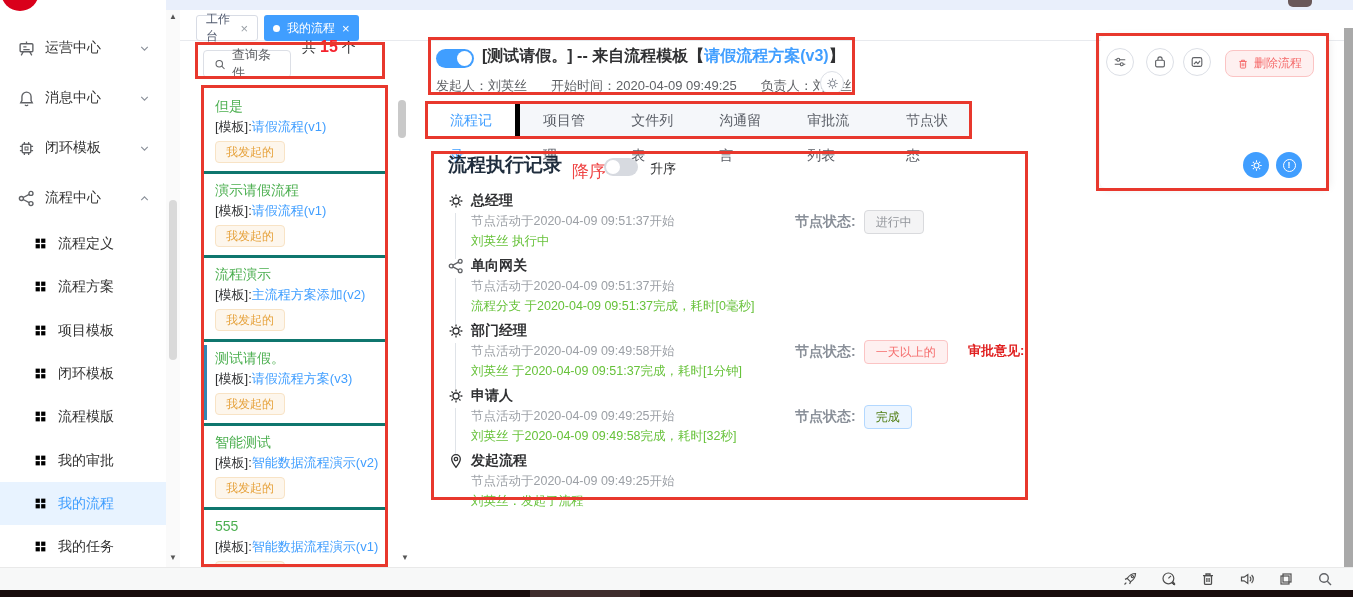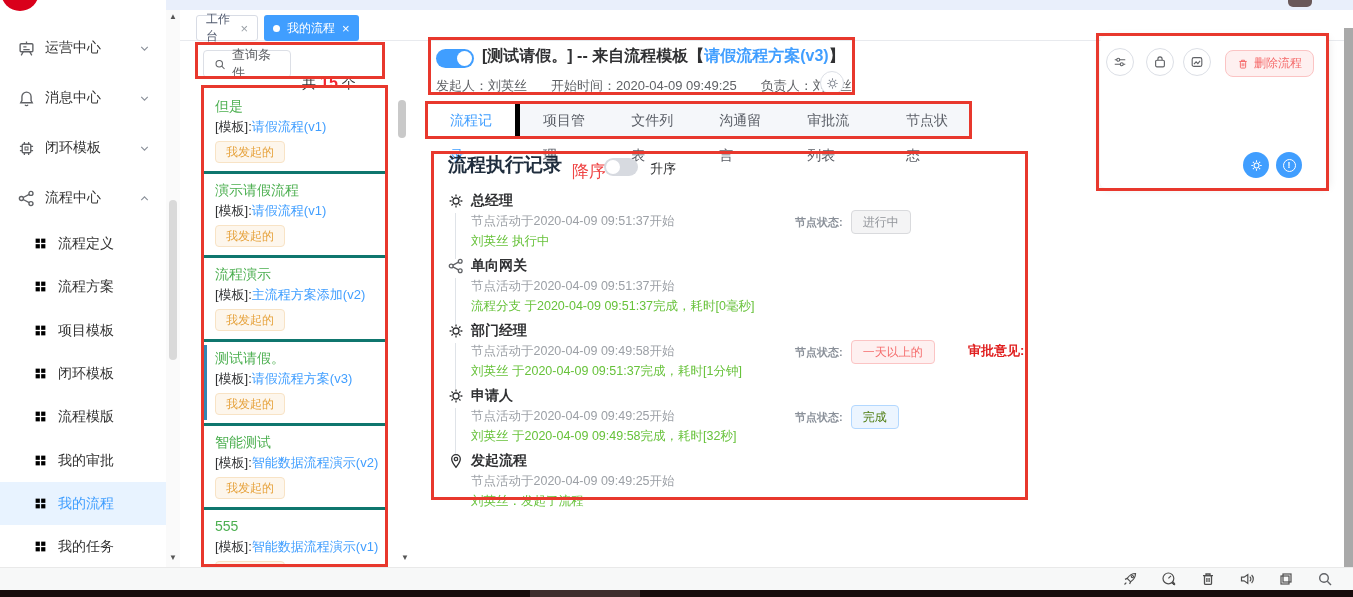--- a/index.html
+++ b/index.html
@@ -29,21 +29,21 @@
   .sub .sl { margin-left:11px; font-size:14px; color:#333; }
   .sub.sel { background:#e8f3ff; }
   .sub.sel .sl { color:#409eff; }
 
   .sscroll { position:absolute; left:166px; top:10px; width:14px; height:557px; background:#fafafa; }
   .arrow { position:absolute; font-size:8px; color:#555; width:14px; text-align:center; cursor:pointer; }
   .sthumb { position:absolute; left:169px; top:200px; width:8px; height:160px; background:#d9d9d9; border-radius:4px; }
 
   
   .qbtn { position:absolute; left:203px; top:50px; height:28px; width:88px; display:flex; align-items:center; gap:6px; padding:0 10px; border:1px solid #dcdfe6; border-radius:4px; background:#fff; font-size:13px; color:#606266; cursor:pointer; }
-  .count { position:absolute; left:302px; top:74px; font-size:14px; color:#303133; }
+  .count { position:absolute; left:302px; top:38px; font-size:14px; color:#303133; }
   .count b { color:#f5222d; font-size:16px; margin:0 4px; }
   .plist { position:absolute; left:202px; top:90px; width:186px; }
   .pitem { position:relative; padding:8px 0 8px 13px; border-bottom:3px solid #0f766e; cursor:pointer; }
   .pitem .tt { font-size:14px; color:#53a626; line-height:17px; color:#4caf50; }
   .pitem .tpl { margin-top:4px; font-size:13px; line-height:16px; color:#303133; }
   .pitem .tpl a { color:#409eff; text-decoration:none; }
   .pitem .tag { display:inline-block; margin-top:6px; font-size:12px; color:#e6a23c; background:#fdf6ec; border:1px solid #f8e3c5; border-radius:4px; padding:3px 10px; line-height:14px; }
   .pitem.sel .bar { position:absolute; left:0; top:3px; bottom:3px; width:5px; background:#3086b4; }
   .lthumb { position:absolute; left:398px; top:100px; width:8px; height:38px; background:#c9c9c9; border-radius:4px; }
 
@@ -68,21 +68,21 @@
   .rasc { position:absolute; left:650px; top:160px; font-size:13px; color:#303133; cursor:pointer; }
 
   .timeline { position:absolute; left:448px; top:192px; width:580px; }
   .t-entry { position:relative; padding-left:23px; margin-bottom:8px; }
   .t-icon { position:absolute; left:0; top:1px; width:16px; height:16px; }
   .t-line { position:absolute; left:7px; top:21px; bottom:-10px; width:1px; background:#dfe3e8; }
   .t-name { font-size:14px; font-weight:bold; color:#303133; line-height:17px; }
   .t-l1 { margin-top:4px; font-size:12.5px; color:#9ca0a6; line-height:16px; }
   .t-l2 { margin-top:4px; font-size:12.5px; color:#67c23a; line-height:16px; }
   .t-status { position:absolute; left:347px; top:18px; display:flex; align-items:center; gap:8px; }
-  .t-status .sl { font-size:11px; font-weight:bold; color:#8a9099; }
+  .t-status .sl { font-size:14px; font-weight:bold; color:#8a9099; }
   .badge { font-size:12px; border-radius:4px; padding:4px 11px; line-height:14px; border:1px solid; }
   .badge.info { color:#909399; background:#f4f4f5; border-color:#d9dadd; }
   .badge.danger { color:#f56c6c; background:#fef0f0; border-color:#fbc4c4; }
   .badge.primary { color:#4d7c0f; background:#ecf5ff; border-color:#b3d8ff; }
   .t-opinion { position:absolute; left:520px; top:20px; font-size:13px; font-weight:bold; color:#e02020; }
 
   
   .rcard { position:absolute; left:1100px; top:36px; width:229px; height:152px; background:#fff; border-radius:6px; box-shadow:0 1px 10px rgba(0,0,0,.09); }
   .circ { position:absolute; top:48px; width:28px; height:28px; border:1px solid #dcdfe6; border-radius:50%; background:#fff; display:flex; align-items:center; justify-content:center; cursor:pointer; }
   .delbtn { position:absolute; left:1225px; top:50px; height:27px; display:flex; align-items:center; gap:5px; padding:0 11px; font-size:12px; color:#f56c6c; background:#fef0f0; border:1px solid #fbc4c4; border-radius:8px; cursor:pointer; }

